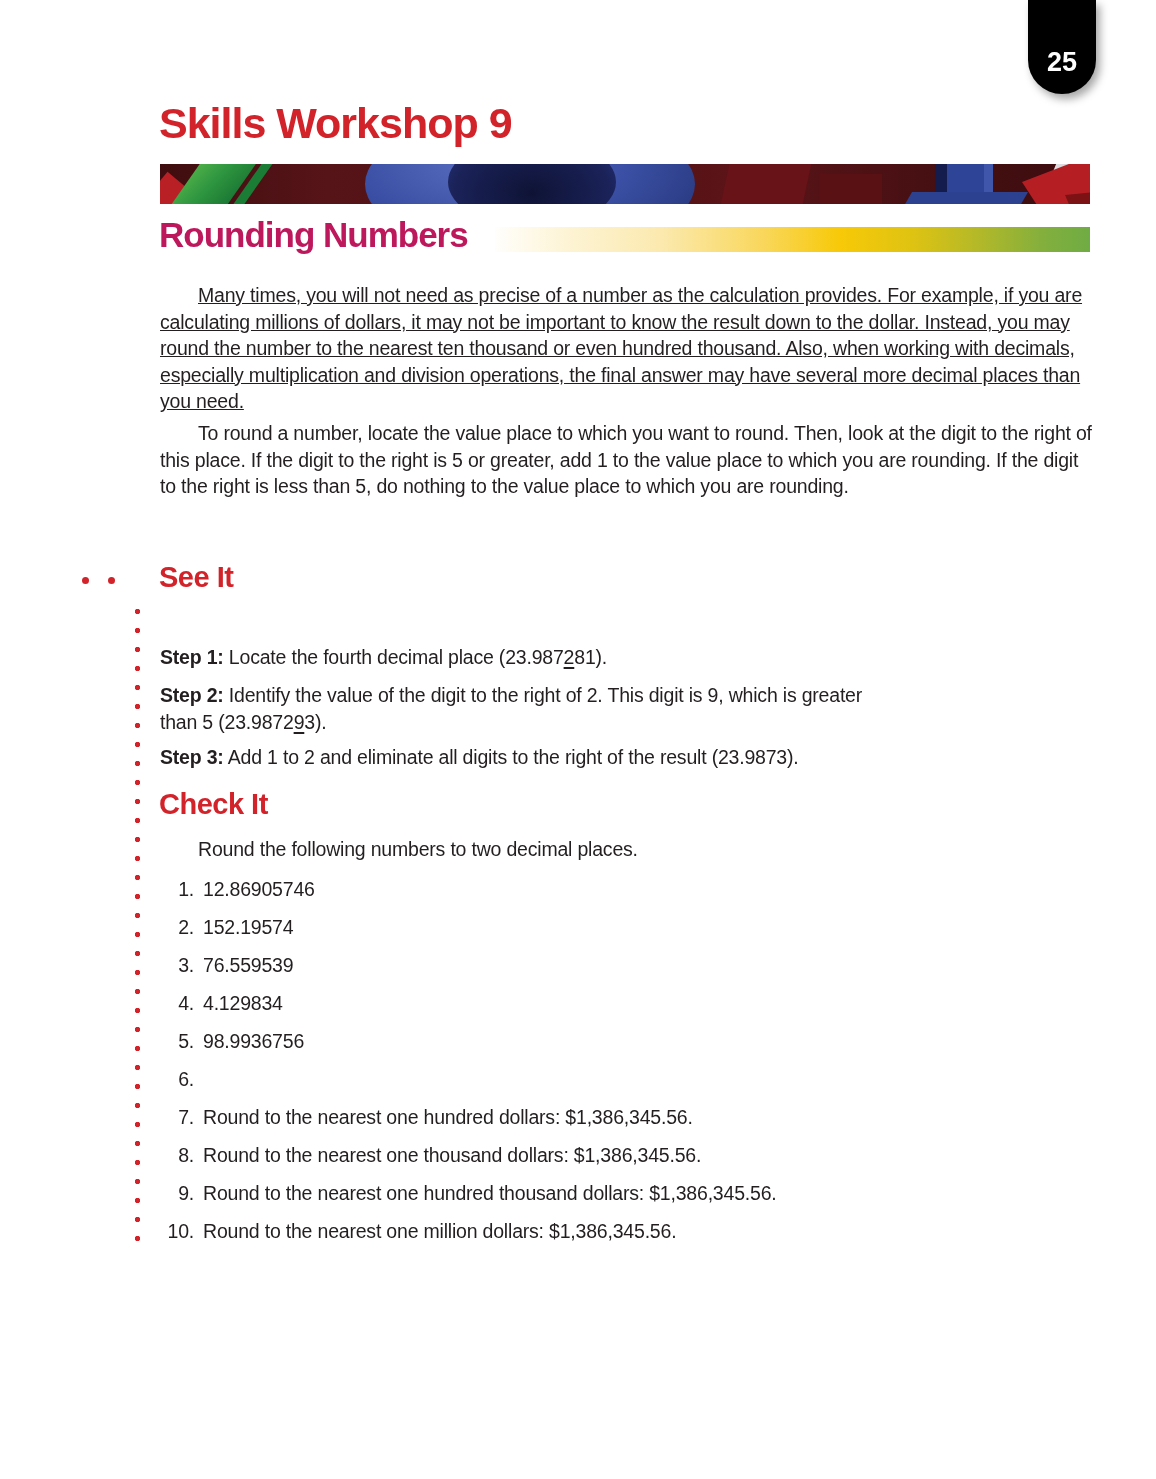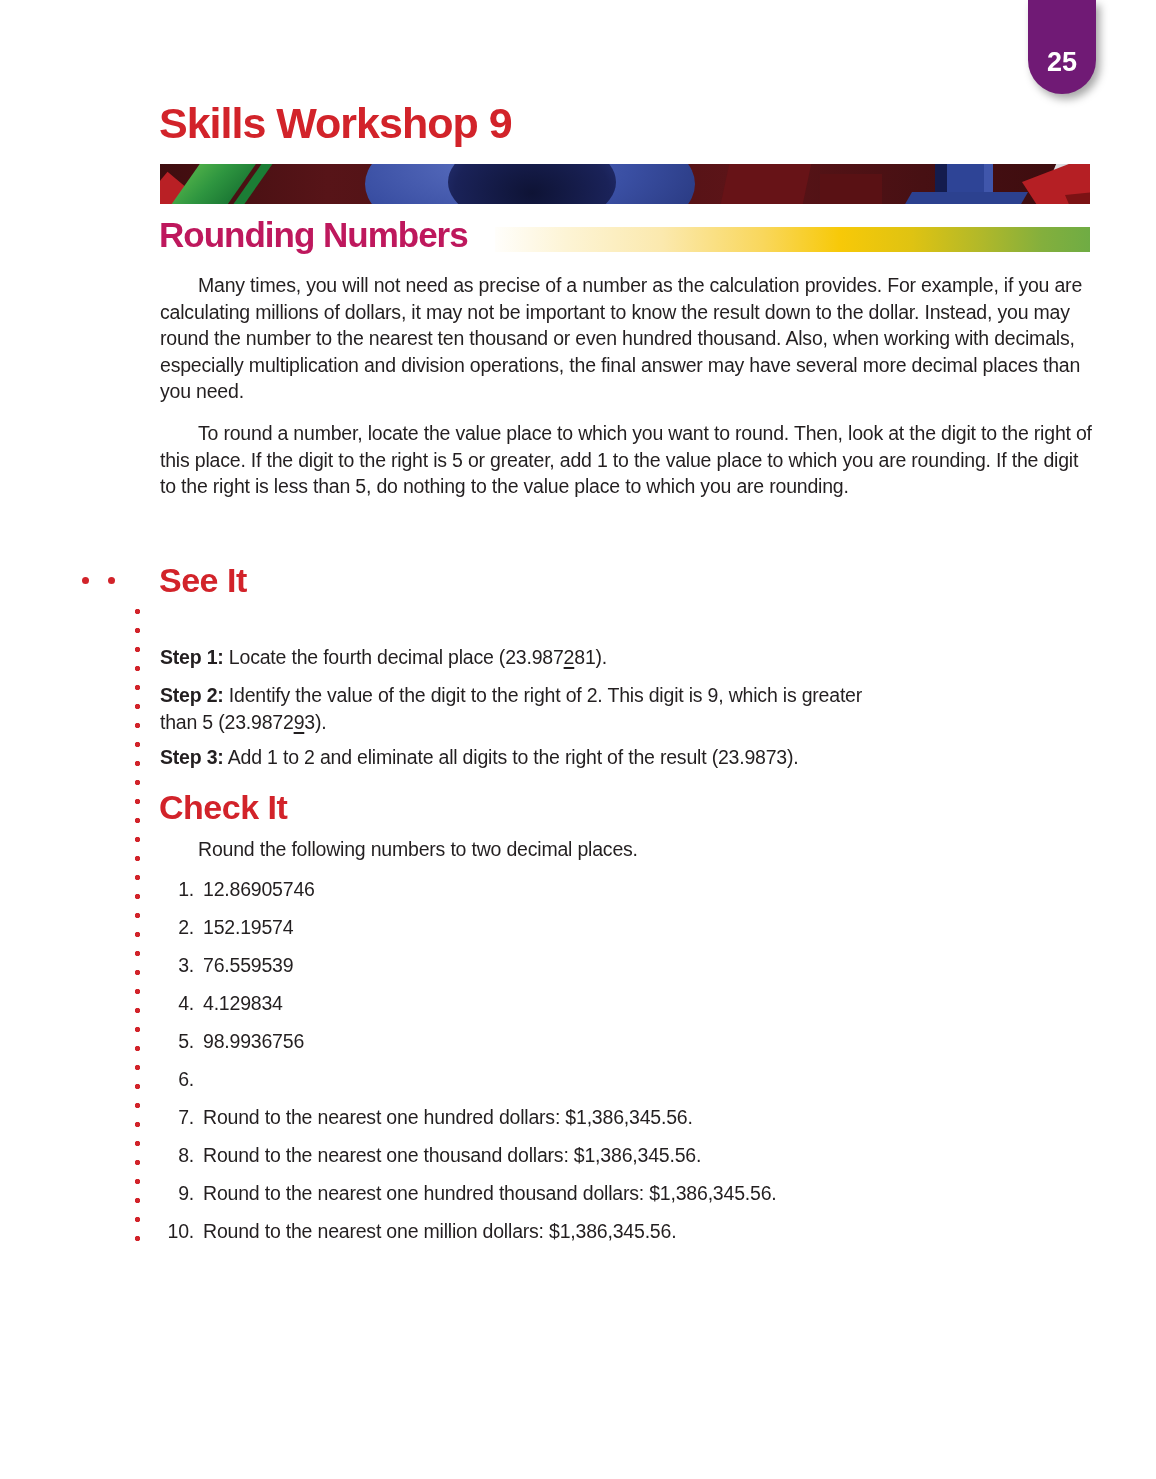--- a/index.html
+++ b/index.html
@@ -8,21 +8,21 @@
 
   .page {
     position:relative; width:1156px; height:1479px;
     background:#ffffff; overflow:hidden;
     font-family:"Liberation Sans", sans-serif;
   }
 
   
   .page-badge {
     position:absolute; left:1028px; top:0; width:68px; height:94px;
-    background:#701a75;
+    background:#000000;
     border-radius:0 0 34px 34px;
     box-shadow:4px 5px 8px rgba(0,0,0,0.35);
     display:flex; align-items:flex-end; justify-content:center;
     padding-bottom:16px;
   }
   .page-badge span { color:#ffffff; font-size:27px; font-weight:bold; }
 
   
   .page-title {
     position:absolute; left:159px; top:100px;
@@ -65,39 +65,39 @@
   }
   .gradient-bar {
     position:absolute; left:495px; top:227px; width:595px; height:25px;
     background:linear-gradient(90deg,#fffefb 0%,#fdf4d5 12%,#fbe9ae 28%,#f9d75c 45%,#f7c908 58%,#dfc312 70%,#b0b82a 82%,#83af3d 92%,#6fac44 100%);
   }
 
   
   .body {
     font-size:19.5px; line-height:26.5px; color:#231f20; letter-spacing:-0.2px;
   }
-  .para1 { position:absolute; left:160px; top:272px; width:935px; text-indent:38px; }
+  .para1 { position:absolute; left:160px; top:282px; width:935px; text-indent:38px;text-decoration:underline; }
   .para2 { position:absolute; left:160px; top:420px; width:935px; text-indent:38px; }
 
   
   .dot {
     position:absolute; width:7px; height:7px; border-radius:50%; background:#d2232a;
   }
   .dot-a { left:82px;  top:577px; }
   .dot-b { left:108px; top:577px; }
   .margin-dotted-line {
     position:absolute; left:134px; top:608px; width:7px; height:637px;
     background-image:radial-gradient(circle at 3.5px 3.5px, #d2232a 2.4px, rgba(210,35,42,0) 3px);
     background-size:7px 19px; background-repeat:repeat-y;
   }
 
   
   .red-heading {
     position:absolute; left:159px;
-    font-size:34px; font-weight:bold; color:#d2232a; letter-spacing:-0.5px;
+    font-size:29px; font-weight:bold; color:#d2232a; letter-spacing:-0.5px;
   }
   .see-it-heading   { top:561px; }
   .check-it-heading { top:788px; }
 
   .see-it-intro   { position:absolute; left:160px; top:608px; width:800px; text-indent:38px; }
   .check-it-intro { position:absolute; left:160px; top:836px; width:800px; text-indent:38px; }
 
   .step { position:absolute; left:160px; width:935px; }
   .step b { font-weight:bold; }
   .step .u, .u { text-decoration:underline; text-underline-offset:3px; text-decoration-thickness:1.5px; }

